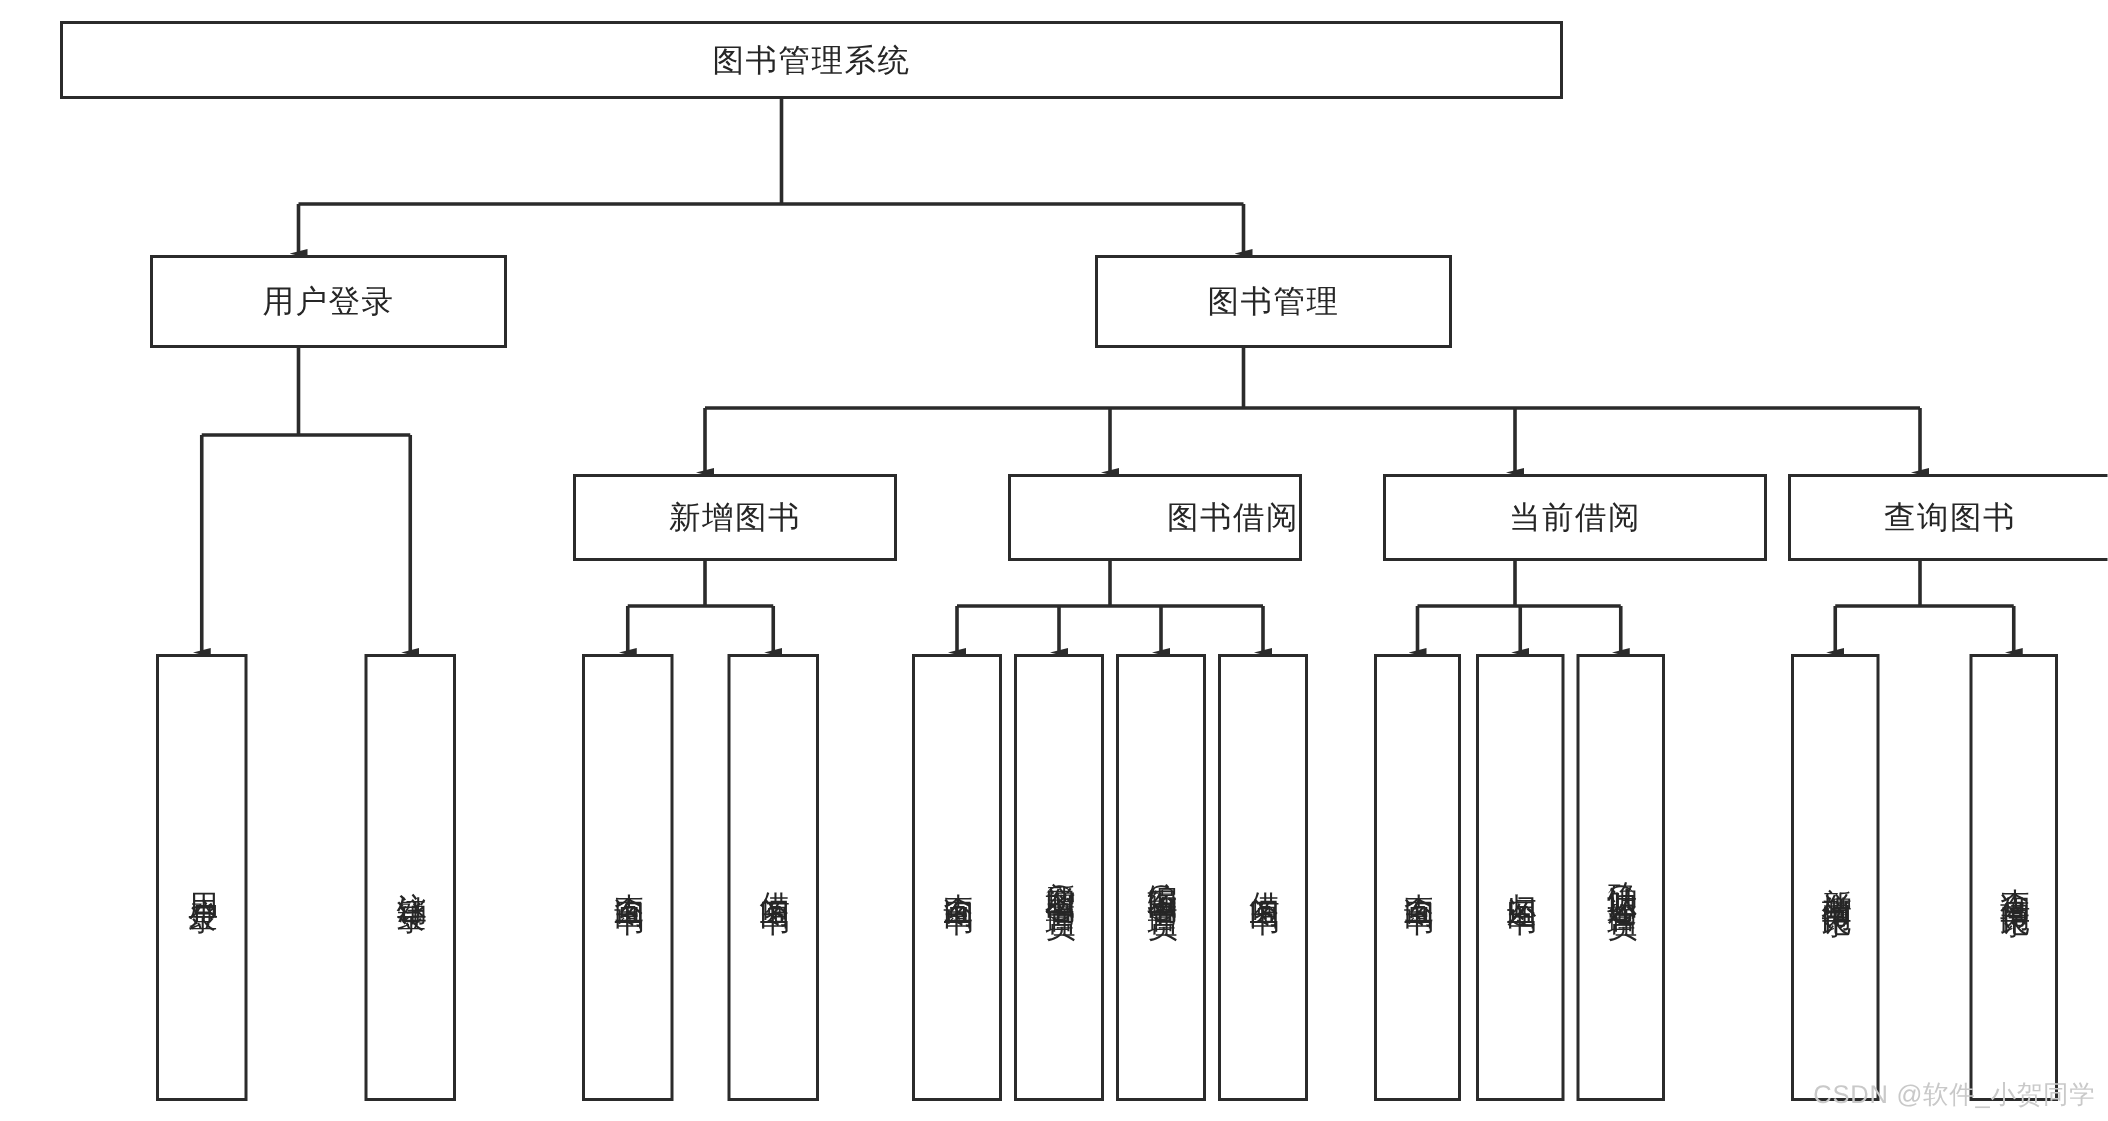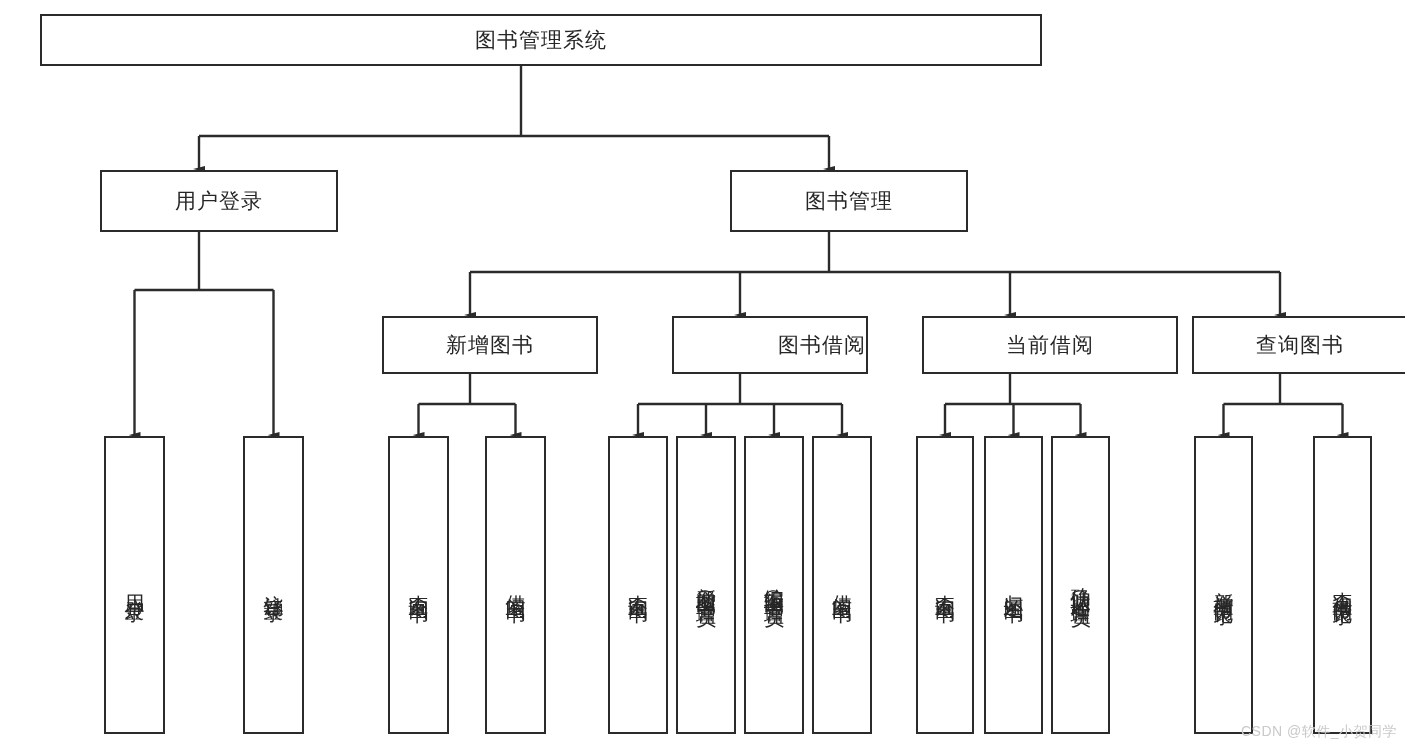--- a/index.html
+++ b/index.html
@@ -33,21 +33,21 @@
   }
   .node.v > span{
     writing-mode:vertical-rl;
     text-orientation:upright;
     white-space:nowrap;
     display:block;
   }
   svg.links{position:absolute;left:0;top:0;width:1405px;height:747px;pointer-events:none;}
   .wm{
     position:absolute;right:8px;bottom:6px;
-    font-size:14px;color:#c9c9c9;
+    font-size:17px;color:#c9c9c9;
     letter-spacing:0.5px;white-space:nowrap;
   }
 </style>
 </head>
 <body>
 
 <div id="diagram">
   <svg class="links" id="links" xmlns="http://www.w3.org/2000/svg">
     <defs>
       <marker id="arrow" markerWidth="10" markerHeight="12" refX="3" refY="6" orient="auto" markerUnits="userSpaceOnUse">

